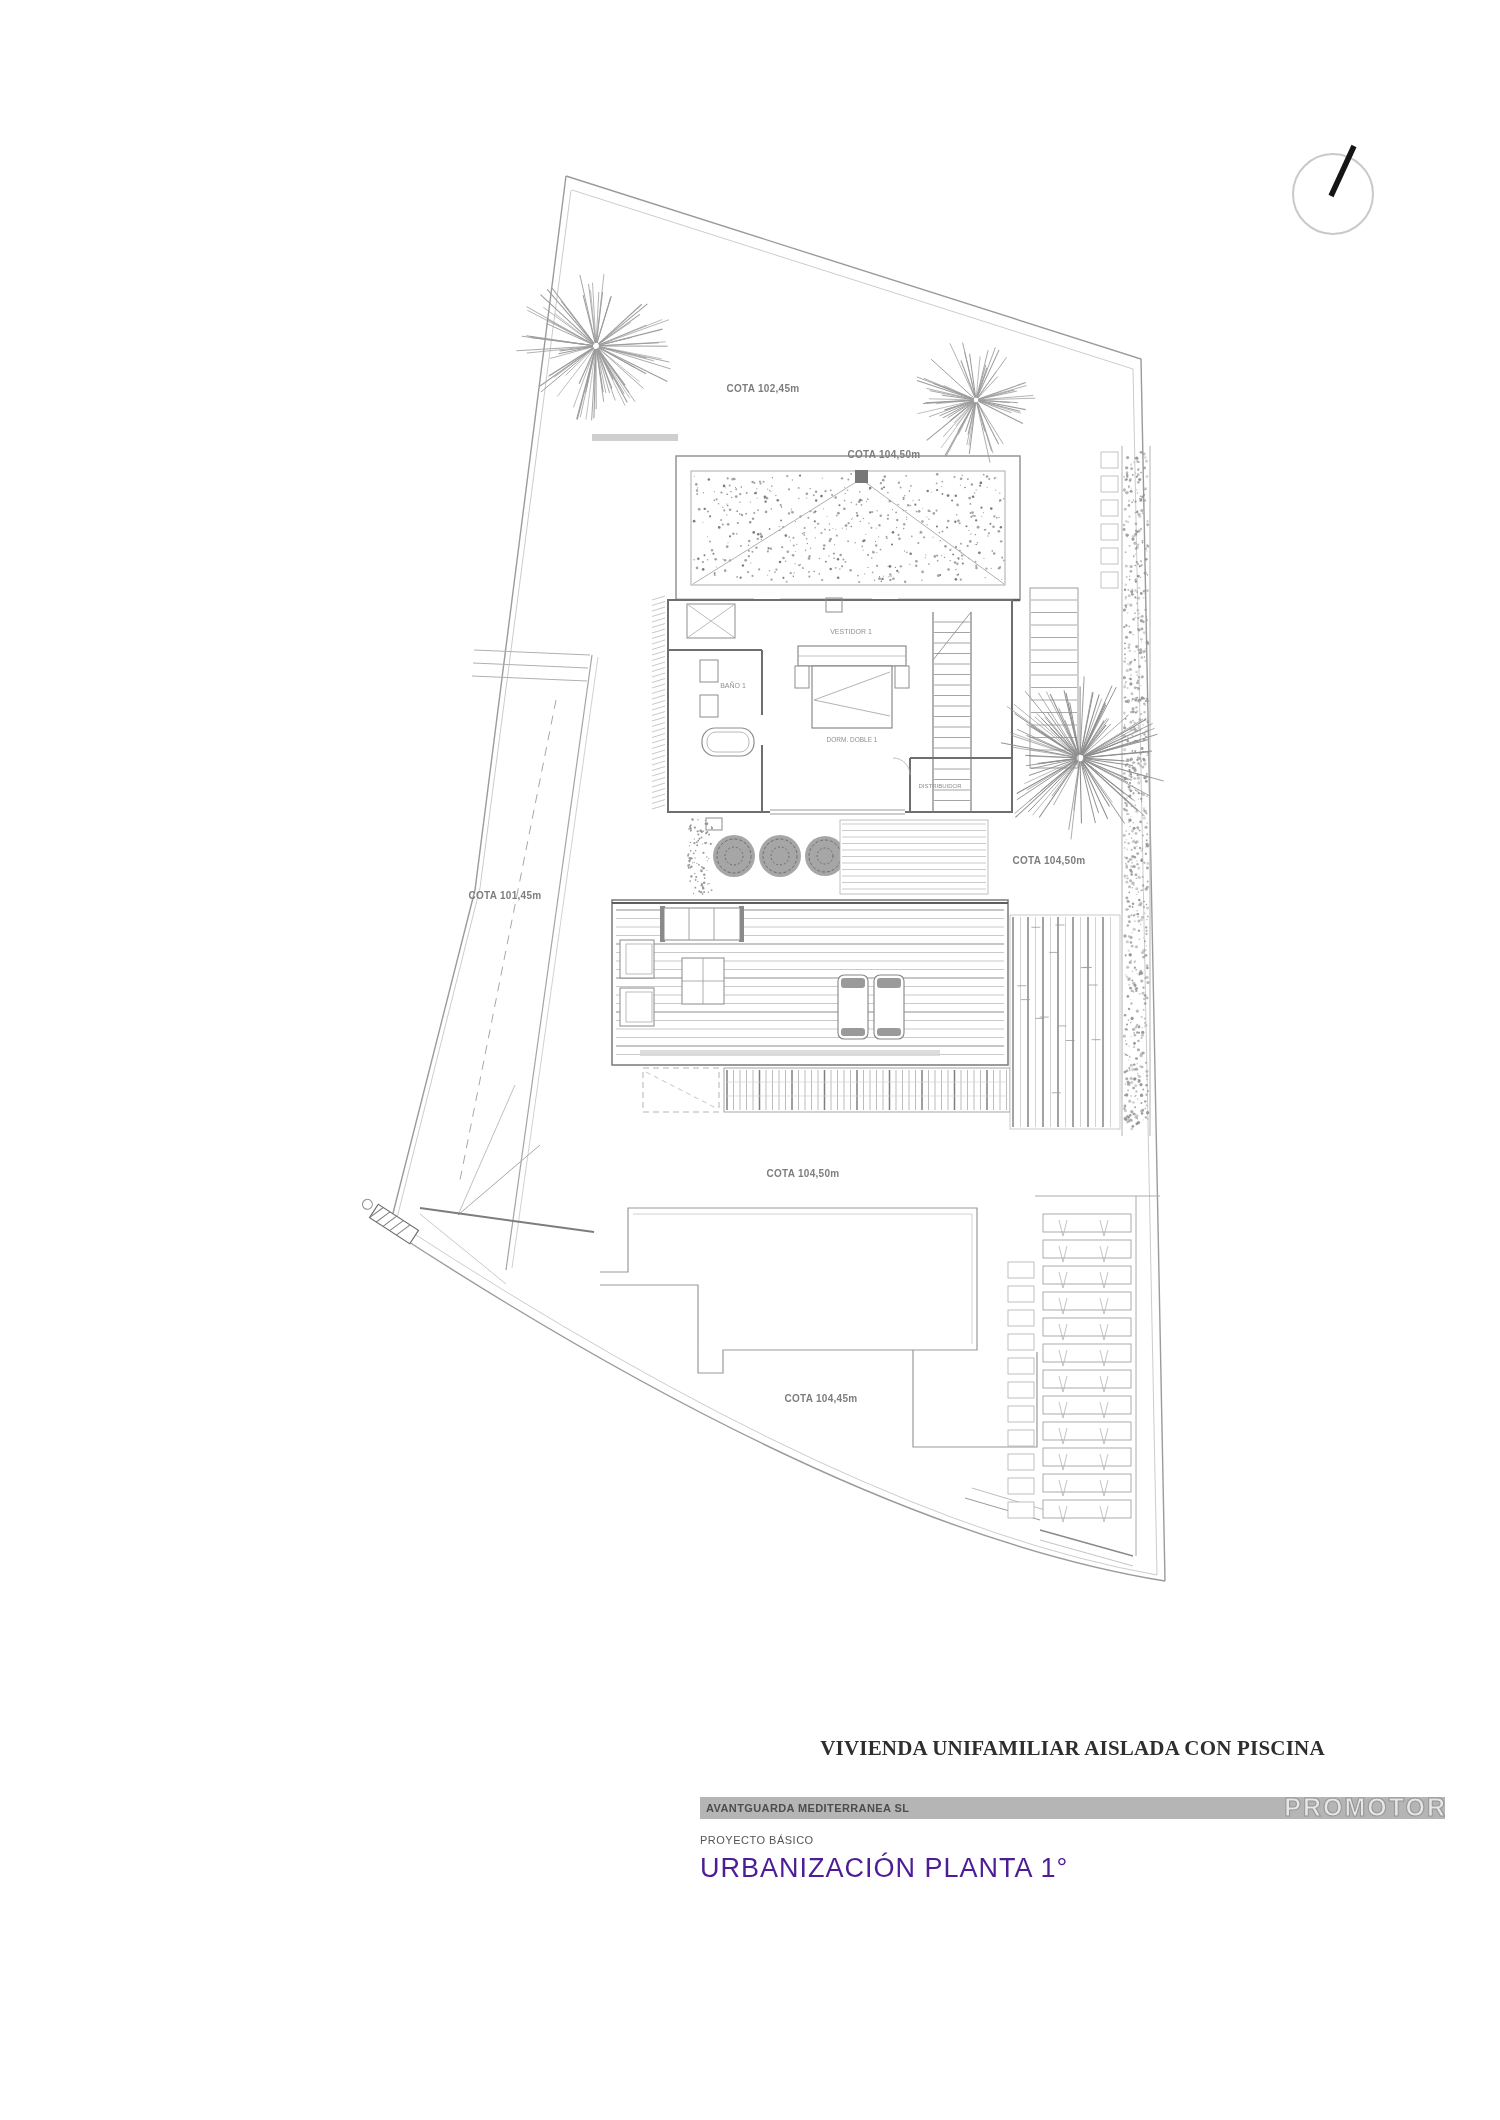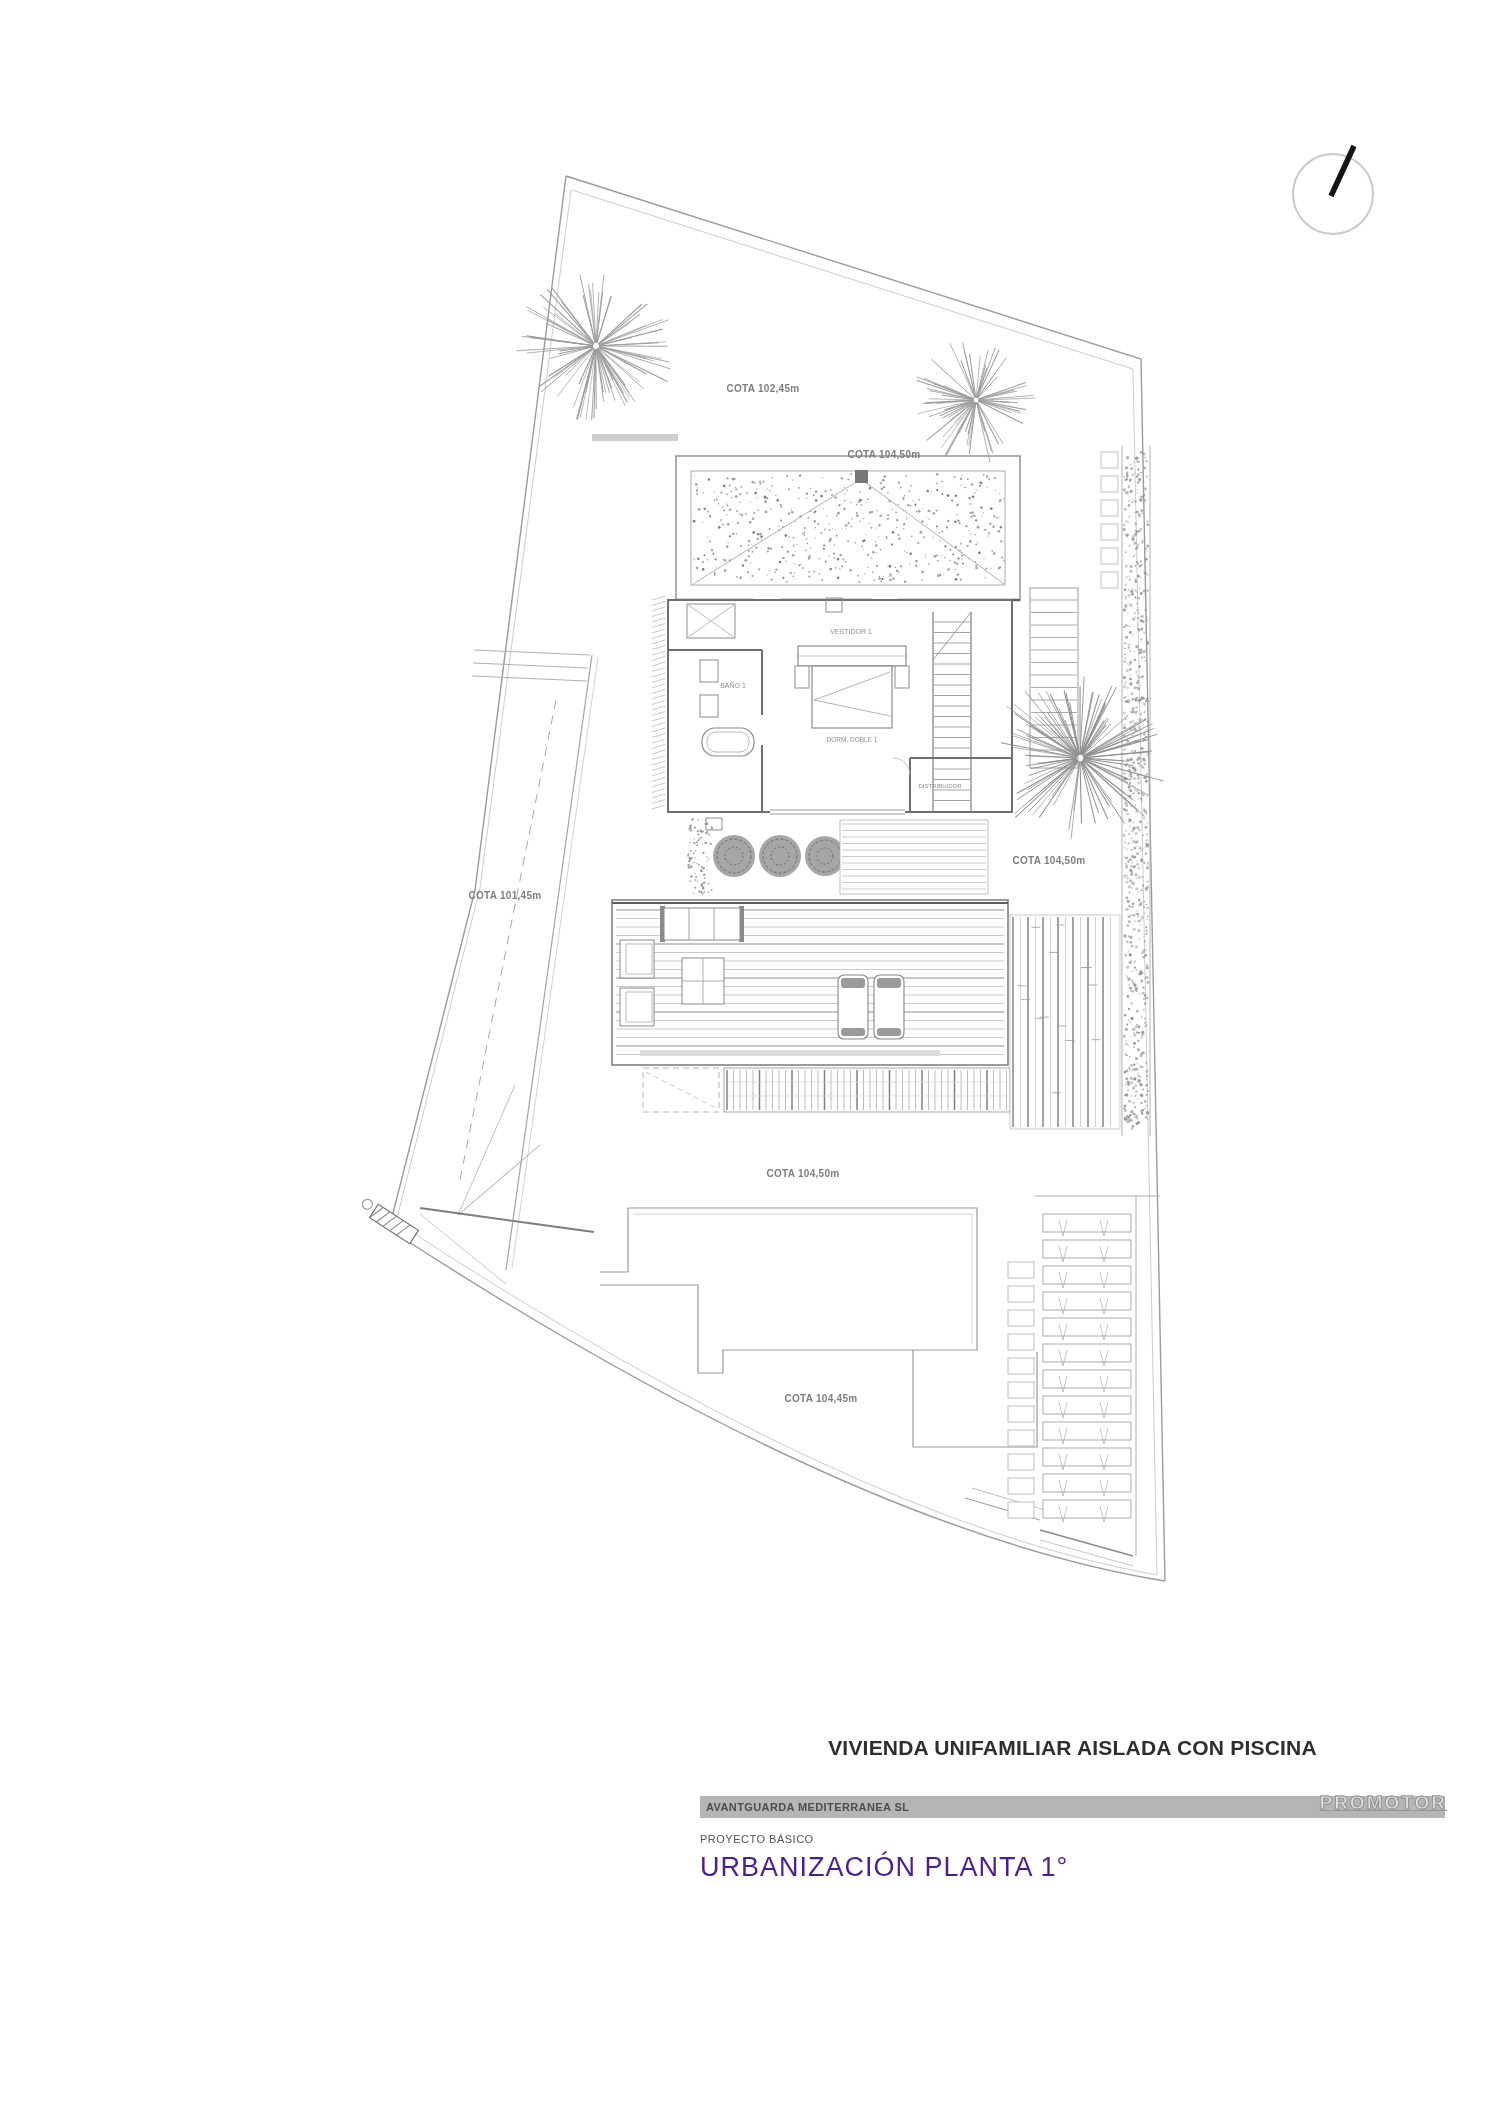--- a/index.html
+++ b/index.html
@@ -4,25 +4,25 @@
 <style>
   html,body{margin:0;padding:0;}
   body{
     width:1500px;height:2120px;position:relative;background:#ffffff;
     font-family:"Liberation Sans", sans-serif;overflow:hidden;
   }
   svg text{font-family:"Liberation Sans", sans-serif;}
   .cota{fill:#7e7e7e;font-size:10px;font-weight:bold;letter-spacing:.3px;}
   .room{fill:#8f8f8f;}
   .titleblock{position:absolute;left:700px;top:1736px;width:745px;}
-  .tb-title{text-align:center;font-size:21px;font-weight:bold;color:#2e2e2e;letter-spacing:.2px;}
+  .tb-title{text-align:center;font-size:21px;font-weight:bold;color:#2e2e2e;letter-spacing:.2px;font-family:Liberation Serif, serif;}
   .tb-bar{position:relative;margin-top:36px;height:22px;background:#b5b5b5;padding-left:24px;}
   .tb-company{position:absolute;left:6px;top:5px;font-size:11px;font-weight:bold;color:#4d4d4d;letter-spacing:.4px;}
-  .tb-promotor{position:absolute;right:-2px;top:-4px;font-size:19px;font-weight:bold;color:#e6e6e6;
-    letter-spacing:2px;-webkit-text-stroke:1px #979797;text-shadow:0 0 1px #8f8f8f;text-decoration:underline;}
+  .tb-promotor{position:absolute;right:-2px;top:-4px;font-size:25px;font-weight:bold;color:#e6e6e6;
+    letter-spacing:2px;-webkit-text-stroke:1px #979797;text-shadow:0 0 1px #8f8f8f;}
   .tb-phase{margin-top:15px;font-size:11px;font-weight:normal;color:#555;letter-spacing:.5px;}
   .tb-drawing{margin-top:7px;font-size:27px;color:#4c1d95;letter-spacing:1px;}
 </style>
 </head>
 <body>
 
 <svg id="plan" width="1500" height="2120" viewBox="0 0 1500 2120" style="position:absolute;left:0;top:0">
 
   <g>
     <circle cx="1333" cy="194" r="40" fill="none" stroke="#c9c9c9" stroke-width="2"></circle>

